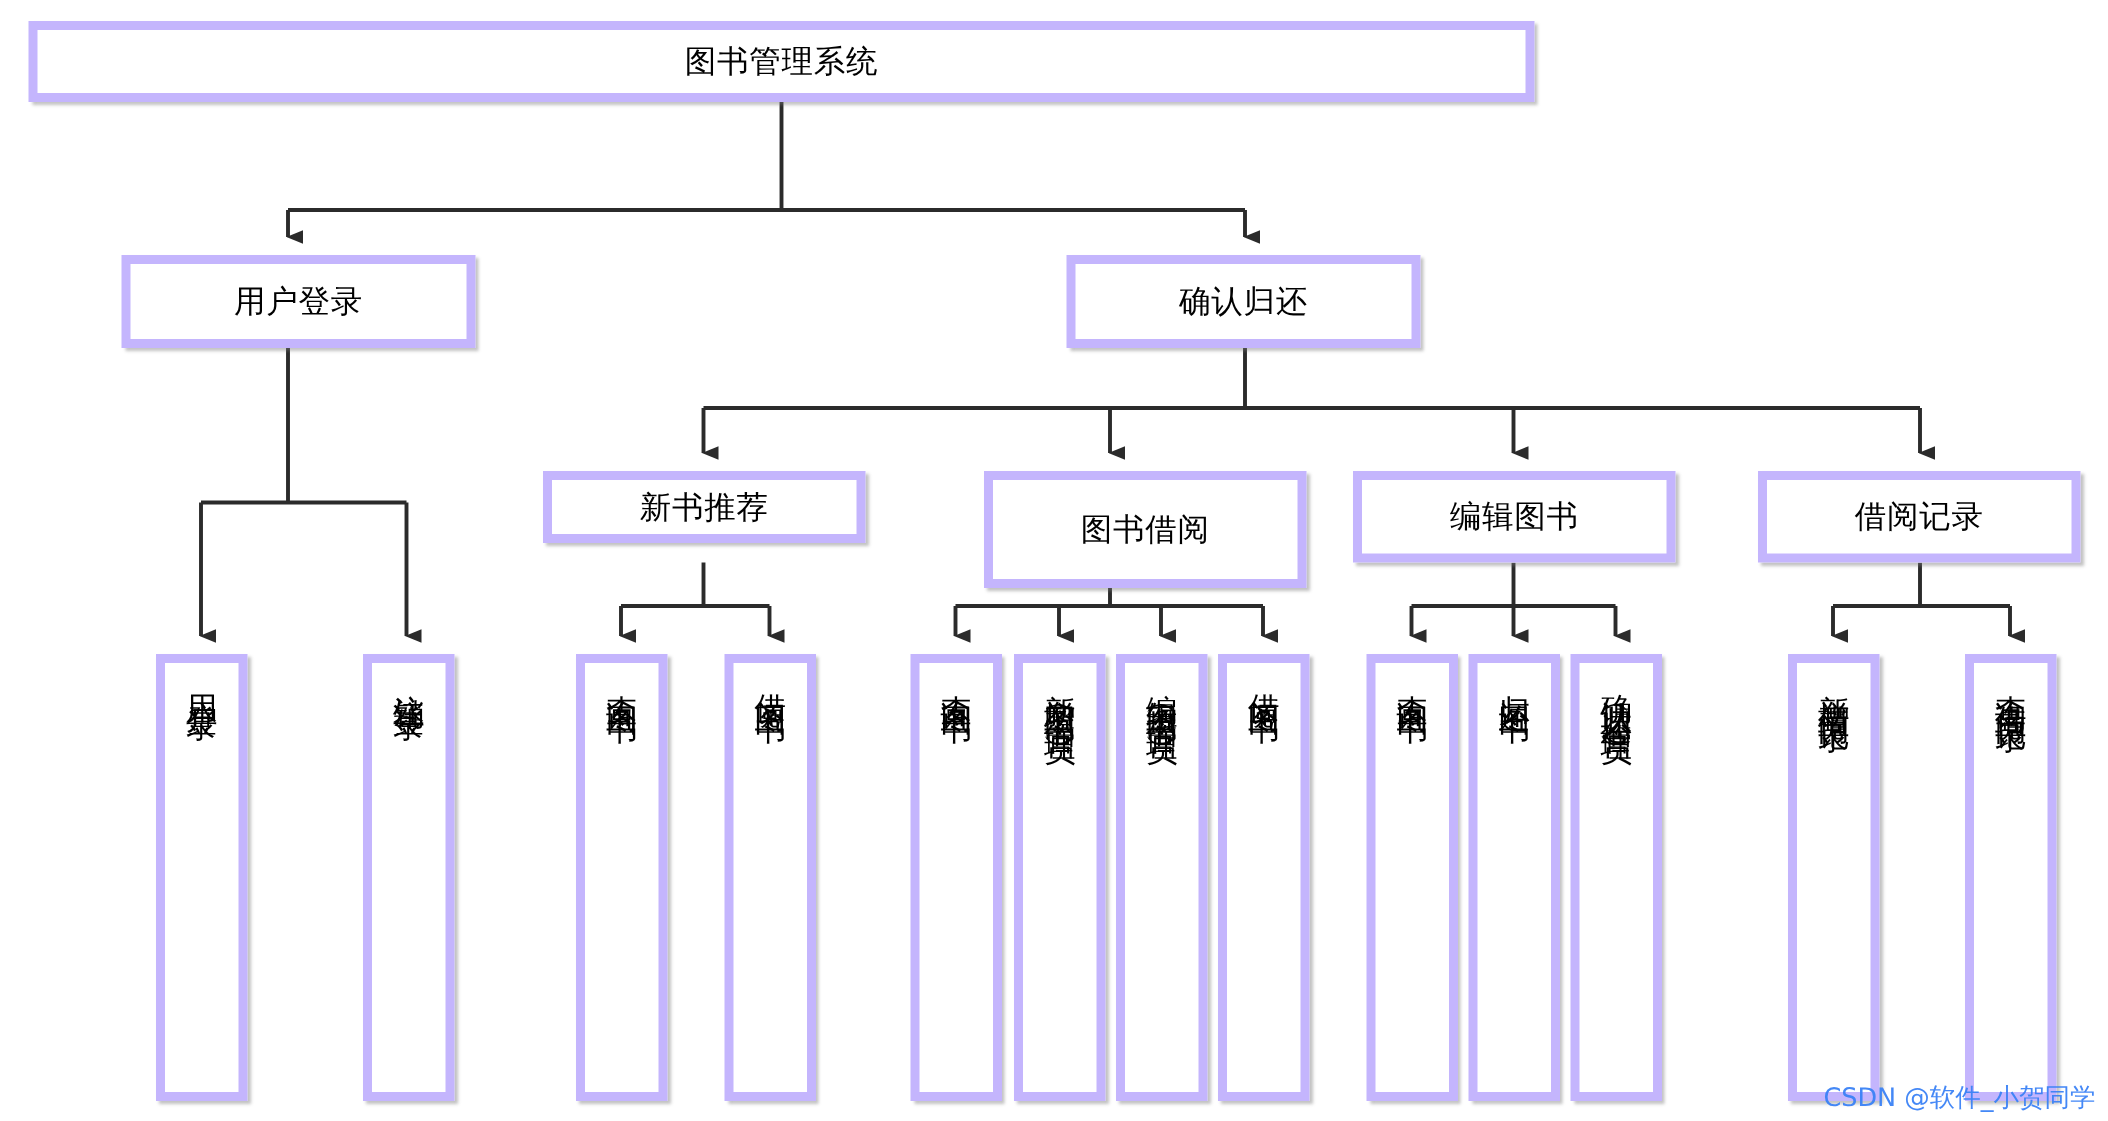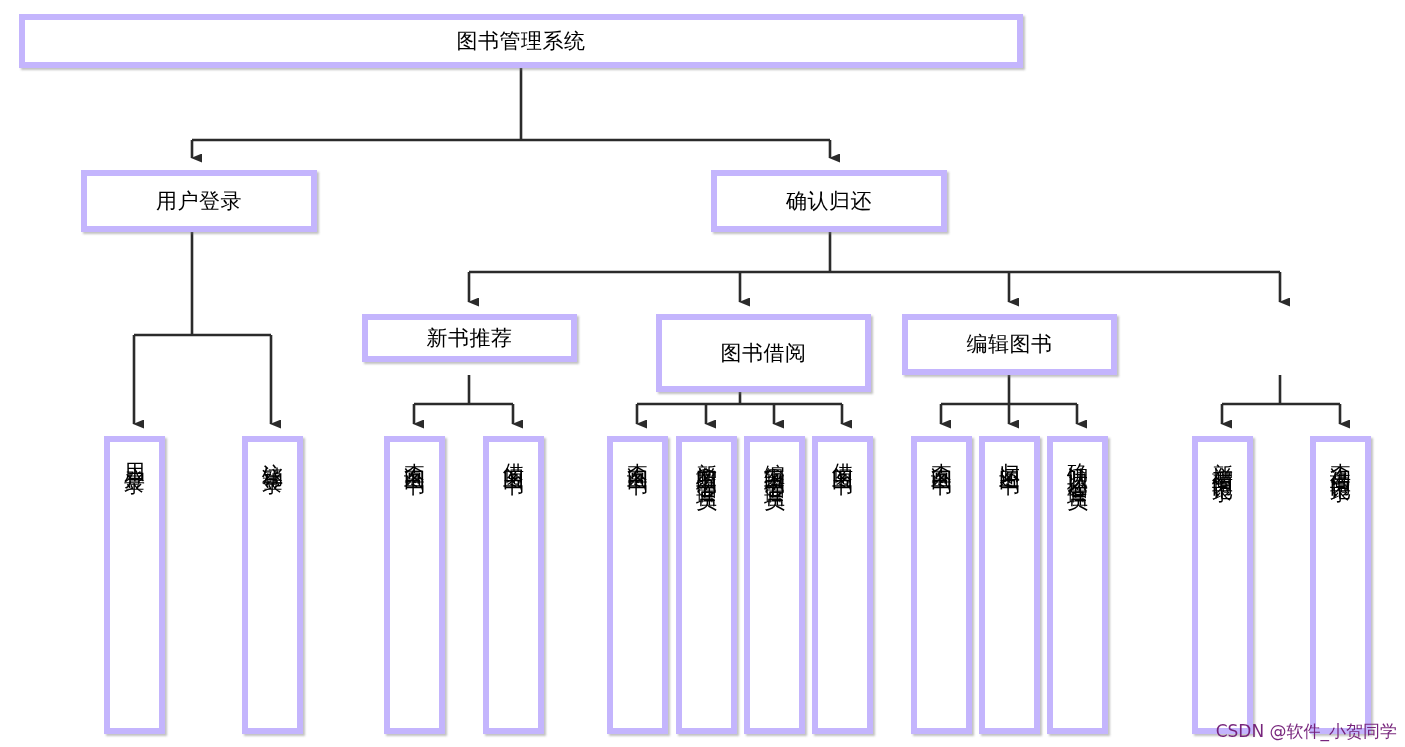--- a/index.html
+++ b/index.html
@@ -57,21 +57,21 @@
     padding-top: 4px;
   }
   .node.leaf.tall-text {
     align-items: flex-start;
   }
   .watermark {
     position: absolute;
     right: 8px;
     bottom: 4px;
     font-size: 17px;
-    color: #701a75;
+    color: #3b82f6;
     white-space: nowrap;
     opacity: 0.95;
   }
 </style>
 </head>
 <body>
 
 <div id="diagram-root">
 
   <svg id="edges" viewBox="0 0 1405 747">
@@ -156,20 +156,23 @@
   </div>
 
   <div class="node" style="left:632px; top:314px; width:215px; height:78px;margin-left:24px;">
     <span class="label">图书借阅</span>
   </div>
 
   <div class="node" style="left:902px; top:314px; width:215px; height:61px;">
     <span class="label">编辑图书</span>
   </div>
 
+  <div class="node" style="left:1172px; top:314px; width:215px; height:61px;">
+    <span class="label">借阅记录</span>
+  </div>
 
   <div class="node leaf" style="left:104px; top:436px; width:61px; height:298px;">
     <span class="label">用户登录</span>
   </div>
 
   <div class="node leaf" style="left:242px; top:436px; width:61px; height:298px;">
     <span class="label">注销登录</span>
   </div>
 
   <div class="node leaf" style="left:384px; top:436px; width:61px; height:298px;">

